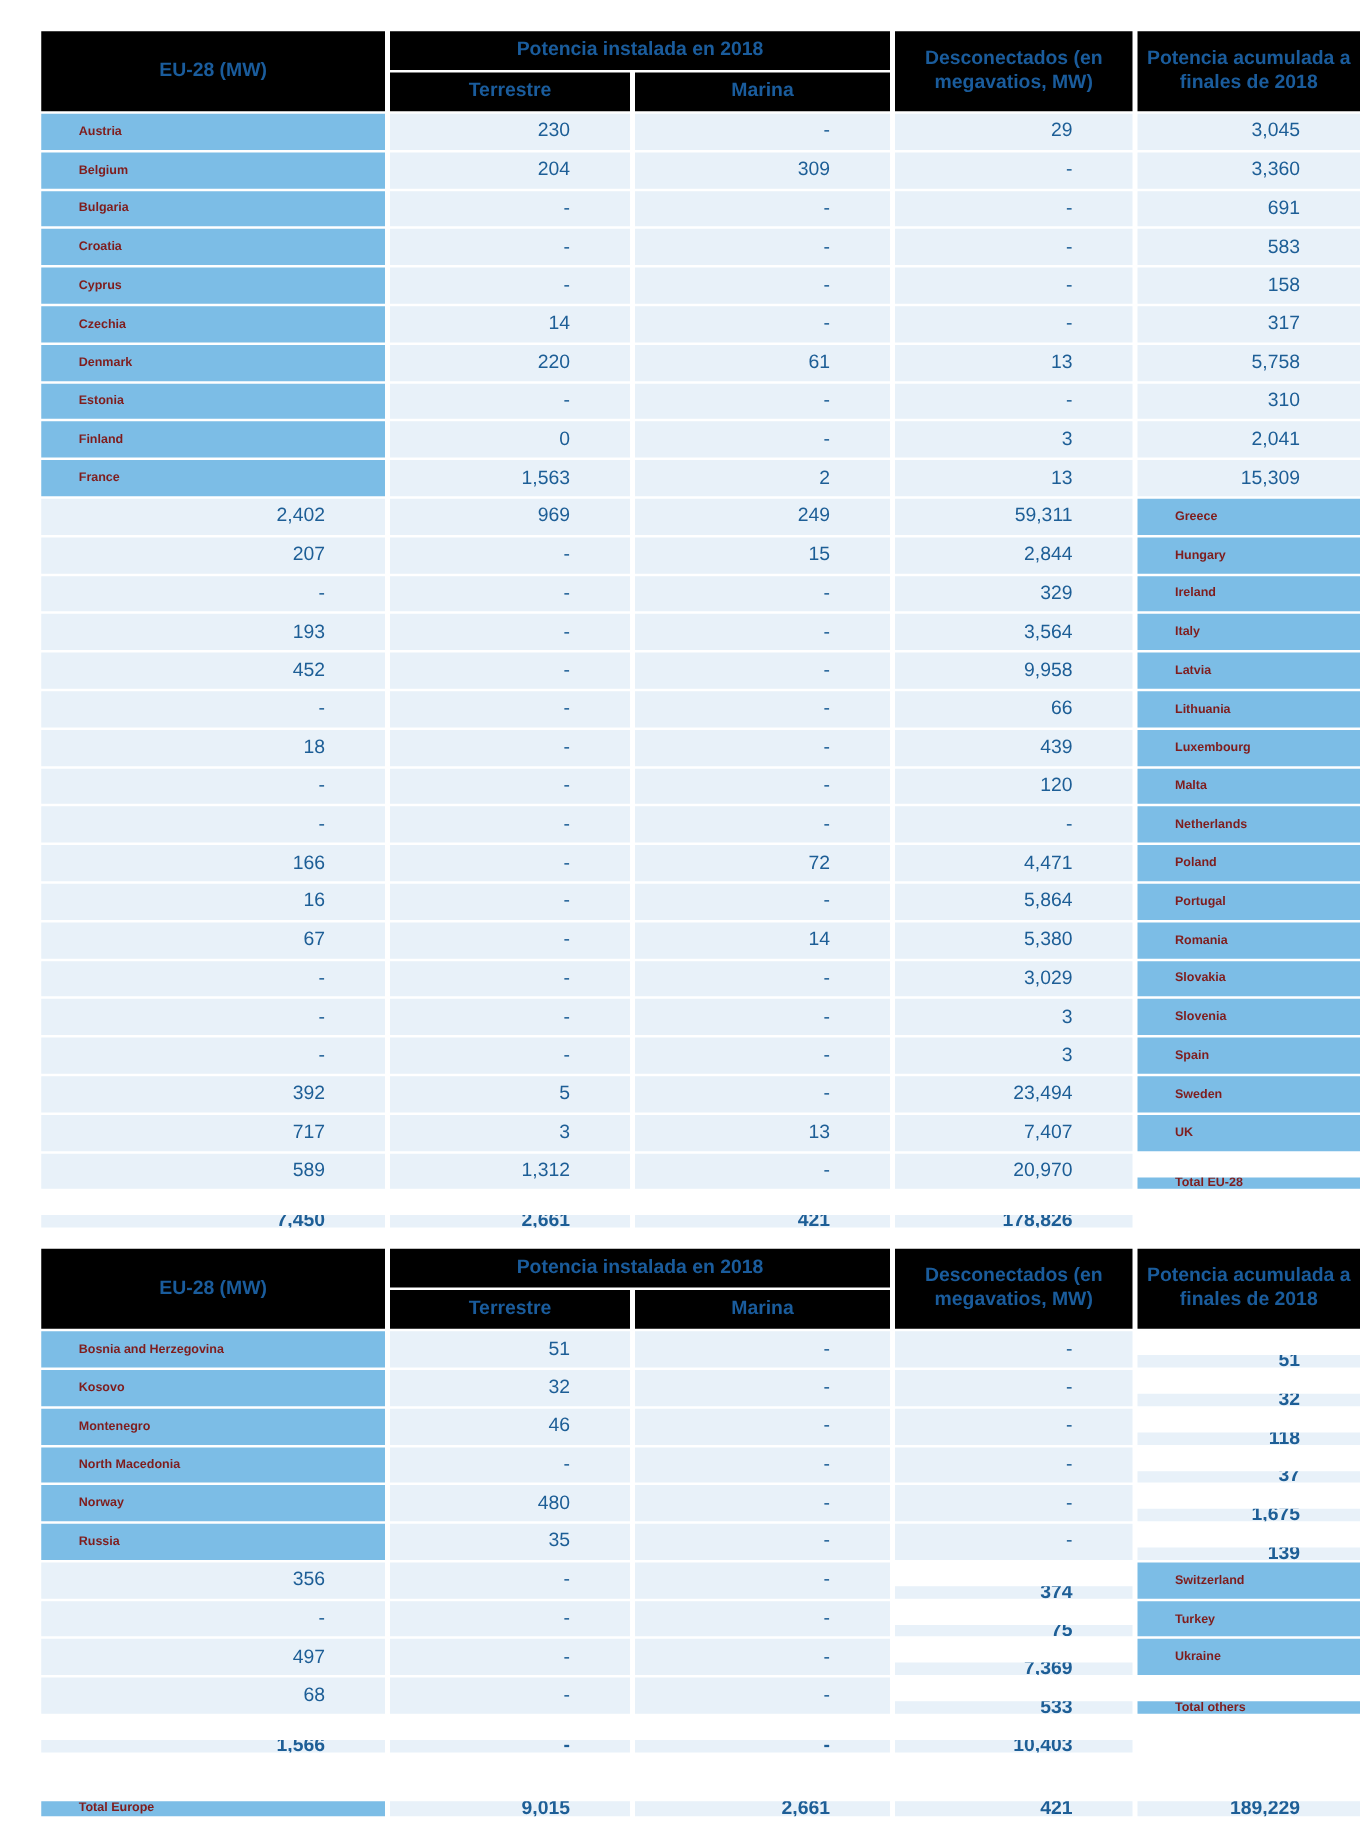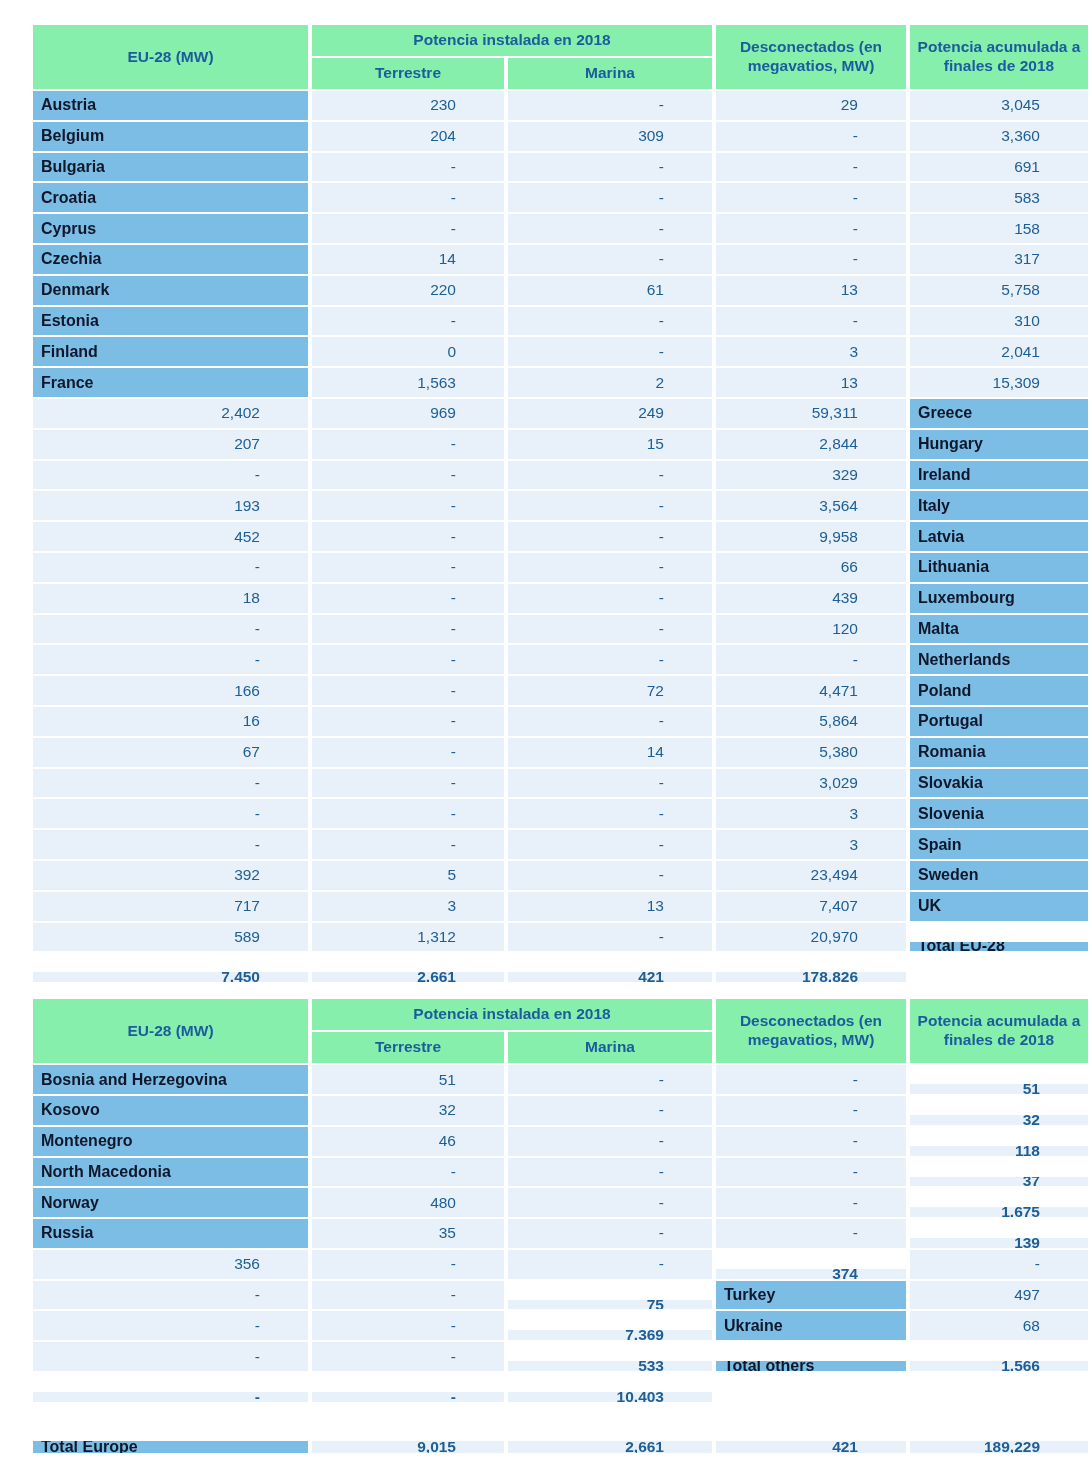--- a/index.html
+++ b/index.html
@@ -11,33 +11,33 @@
   .tbl{
     display:grid;
     grid-template-columns:275px 192px 204px 190px 178px;
     gap:2px 4px;
     background:#ffffff;
   }
   .tbl.headered{grid-template-rows:31px 31px;grid-auto-rows:28.8px;}
   .tbl.single{grid-auto-rows:31px;}
   .cell{display:flex;align-items:center;overflow:hidden;}
   .h{
-    background:#86efac;color:#1A5C9C;font-weight:bold;
+    background:#000000;color:#1A5C9C;font-weight:bold;
     justify-content:center;text-align:center;
     font-size:15.5px;line-height:1.22;padding:0 2px;
   }
   .h-country{grid-area:1/1/3/2;}
   .h-group{grid-area:1/2/2/4;}
   .h-terr{grid-area:2/2/3/3;}
   .h-mar{grid-area:2/3/3/4;}
   .h-disc{grid-area:1/4/3/5;}
   .h-acc{grid-area:1/5/3/6;text-align:center;}
   .name{
-    background:#7CBDE6;color:#0f172a;font-weight:bold;
-    padding-left:8px;font-size:16px;
+    background:#7CBDE6;color:#7f1d1d;font-weight:bold;
+    padding-left:30px;font-size:10px;
   }
   .num{
     background:#E8F1F9;color:#1D5E96;
     justify-content:flex-end;text-align:right;
     padding-right:48px;font-size:15.5px;
   }
   .num.col5{}
   .bold{font-weight:bold;margin-top:19px;}
   .tbl-others{margin-top:17px;}
   .tbl-europe{margin-top:20px;}
@@ -234,20 +234,21 @@
       <div class="cell num col5 bold">1,675</div>
       <div class="cell name">Russia</div>
       <div class="cell num">35</div>
       <div class="cell num">-</div>
       <div class="cell num">-</div>
       <div class="cell num col5 bold">139</div>
       <div class="cell num">356</div>
       <div class="cell num">-</div>
       <div class="cell num">-</div>
       <div class="cell num col5 bold">374</div>
+      <div class="cell name">Switzerland</div>
       <div class="cell num">-</div>
       <div class="cell num">-</div>
       <div class="cell num">-</div>
       <div class="cell num col5 bold">75</div>
       <div class="cell name">Turkey</div>
       <div class="cell num">497</div>
       <div class="cell num">-</div>
       <div class="cell num">-</div>
       <div class="cell num col5 bold">7,369</div>
       <div class="cell name">Ukraine</div>

